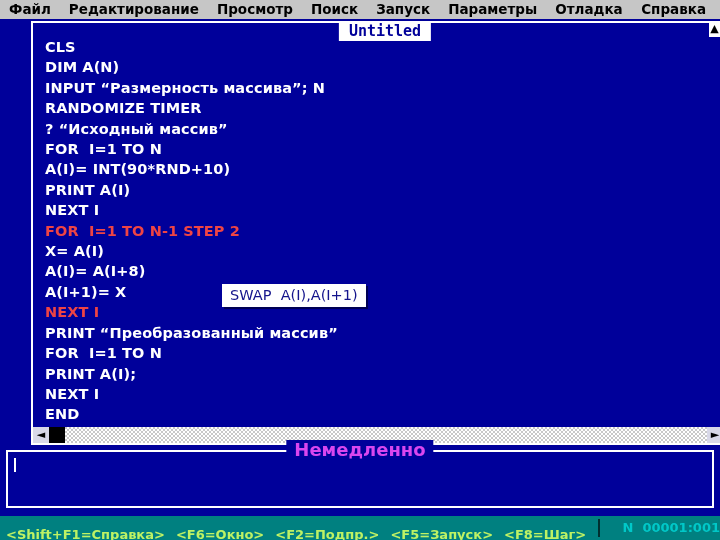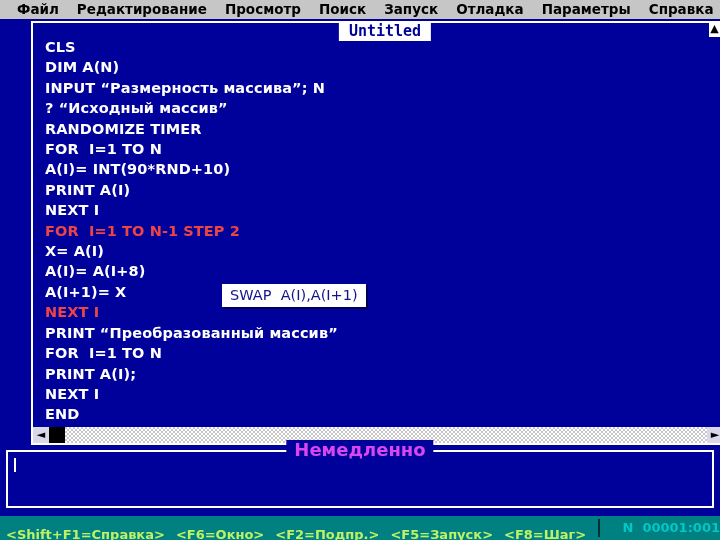--- a/index.html
+++ b/index.html
@@ -23,21 +23,21 @@
 
   
   #menubar {
     position: absolute;
     left: 0; top: 0;
     width: 720px; height: 19px;
     background: #c6c6c6;
     display: flex;
     align-items: center;
     box-sizing: border-box;
-    padding-left: 8px;
+    padding-left: 0;
   }
   .menu-item {
     color: #000000;
     font-family: "DejaVu Sans", sans-serif;
     font-weight: bold;
     font-size: 13.5px;
     letter-spacing: 0px;
     padding: 0 9px;
     white-space: nowrap;
     line-height: 19px;
@@ -263,40 +263,40 @@
 <body>
 
 <div id="app">
 
   <div id="menubar">
     <div class="menu-item">Файл</div>
     <div class="menu-item">Редактирование</div>
     <div class="menu-item">Просмотр</div>
     <div class="menu-item">Поиск</div>
     <div class="menu-item">Запуск</div>
+    <div class="menu-item">Параметры</div>
     <div class="menu-item">Отладка</div>
-    <div class="menu-item">Параметры</div>
     <div class="menu-item help-item">Справка</div>
   </div>
 
   <div id="editor-window">
 
     <div id="title-plate">Untitled</div>
 
     <div id="title-scroll-marks">
       <div class="tmark">▲</div>
       <div class="tmark">▼</div>
     </div>
 
     <div id="code-area">
         <div class="code-line">CLS</div>
         <div class="code-line">DIM A(N)</div>
         <div class="code-line">INPUT “Размерность массива”; N</div>
+        <div class="code-line">RANDOMIZE TIMER</div>
         <div class="code-line">? “Исходный массив”</div>
-        <div class="code-line">RANDOMIZE TIMER</div>
         <div class="code-line">FOR  I=1 TO N</div>
         <div class="code-line">A(I)= INT(90*RND+10)</div>
         <div class="code-line">PRINT A(I)</div>
         <div class="code-line">NEXT I</div>
         <div class="code-line hl">FOR  I=1 TO N-1 STEP 2</div>
         <div class="code-line">X= A(I)</div>
         <div class="code-line">A(I)= A(I+8)</div>
         <div class="code-line">A(I+1)= X</div>
         <div class="code-line hl">NEXT I</div>
         <div class="code-line">PRINT “Преобразованный массив”</div>

